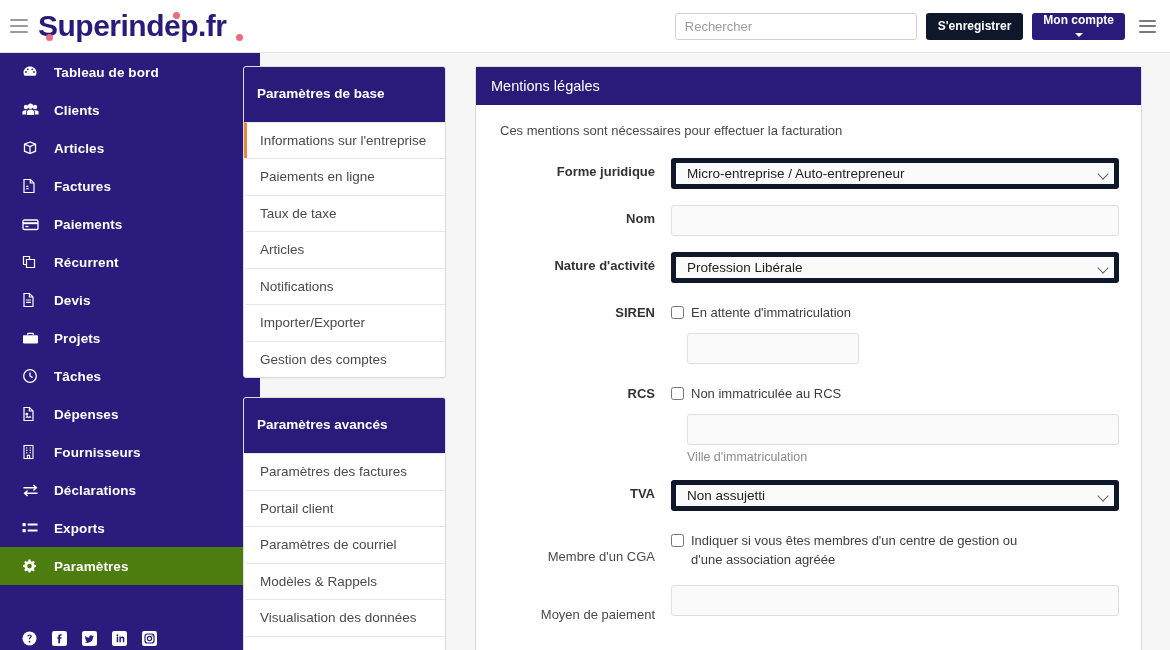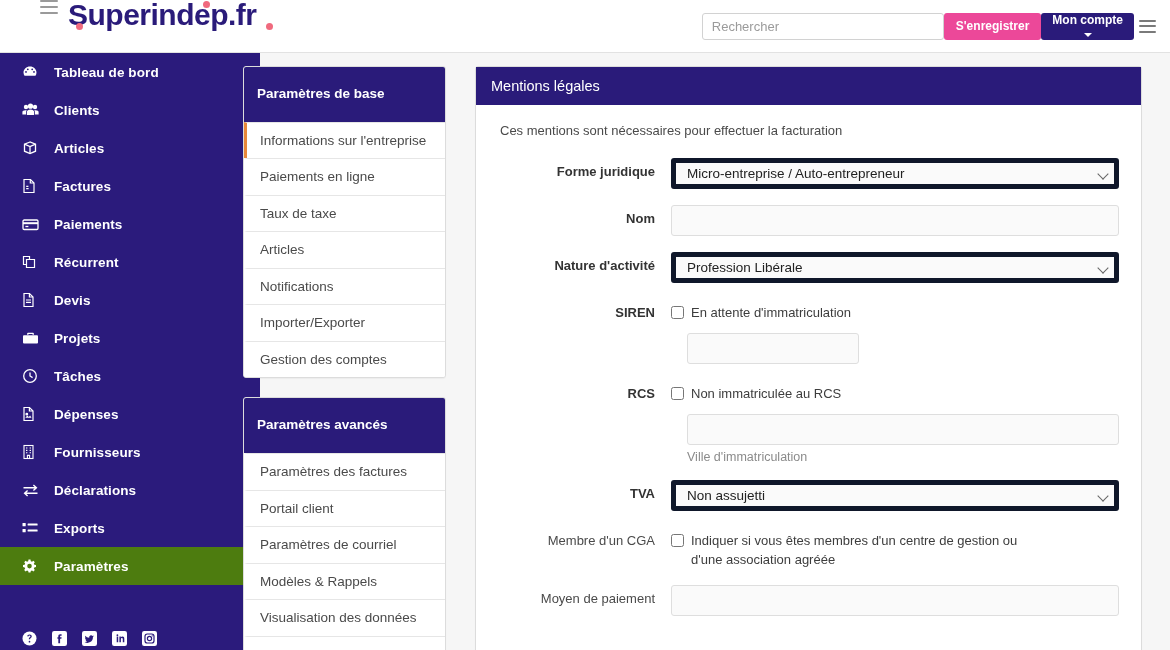--- a/index.html
+++ b/index.html
@@ -10,23 +10,22 @@
     background: #f6f6f6;
     color: #333;
   }
 
   
   .topbar {
     position: absolute; top: 0; left: 0;
     width: 1170px; height: 53px;
     background: #ffffff;
     border-bottom: 1px solid #e2e2e2;
-    display: flex; 
+    display: flex; align-items: center;
     z-index: 20;
-    padding-left: 30px;
   }
   .burger-left {
     width: 18px; height: 14px;
     margin-left: 10px; margin-right: 10px;
     display: flex; flex-direction: column; justify-content: space-between;
     cursor: pointer;
   }
   .burger-left i { display:block; height: 2px; background: #9a9a9a; border-radius:1px; }
 
   .logo {
@@ -45,38 +44,38 @@
     border-radius: 50%;
     background: #f06a7e;
   }
   .logo .d1 { left: 8px; top: 23px; }
   .logo .d2 { left: 135px; top: 1px; }
   .logo .d3 { left: 198px; top: 23px; }
 
   .topbar-right {
     margin-left: auto;
     display: flex; align-items: center;
-    gap: 0;
+    gap: 9px;
     padding-right: 14px;
   }
   .search-input {
     width: 242px; height: 27px;
     border: 1px solid #d2d2d2;
     border-radius: 3px;
     background: #fff;
     font-size: 13px;
     font-family: "Liberation Sans", sans-serif;
     padding: 0 9px;
     color: #444;
     outline: none;
   }
   .search-input::placeholder { color: #9b9b9b; }
   .btn-register {
     height: 27px;
-    background: #ec4899;
+    background: #0f172a;
     color: #fff;
     border: none; border-radius: 3px;
     font-size: 12px; font-weight: bold;
     padding: 0 12px;
     font-family: "Liberation Sans", sans-serif;
     cursor: pointer;
   }
   .btn-account {
     height: 27px;
     background: #2a1b7a;
@@ -208,21 +207,21 @@
   }
   .f-label {
     width: 195px; min-width: 195px;
     text-align: right;
     padding-right: 16px;
     padding-top: 6px;
     font-size: 13px;
     font-weight: bold;
     color: #333;
   }
-  .f-label.normal { font-weight: normal; color: #4a4a4a; }
+  .f-label.normal { font-weight: normal; color: #4a4a4a; margin-top: 16px; }
   .f-ctrl { flex: 1; padding-right: 22px; }
 
   .field {
     width: 100%;
     height: 31px;
     background: #fafafa;
     border: 1px solid #dedede;
     border-radius: 3px;
     font-size: 13.5px;
     color: #333;

